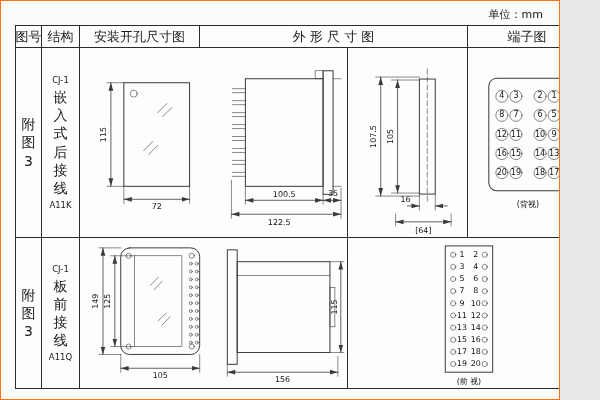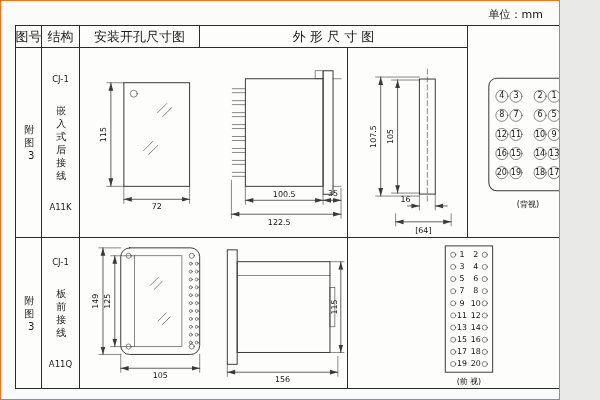--- a/index.html
+++ b/index.html
@@ -14,22 +14,22 @@
   .r2{flex:1}
   .c{border-right:1px solid #2b2b2b;border-bottom:1px solid #2b2b2b;display:flex;align-items:center;justify-content:center;position:relative;overflow:hidden}
   .last{border-right:none}
   .r2 .c{border-bottom:none}
   .fig{flex:0 0 26px}
   .str{flex:0 0 38px}
   .out{flex:0 0 268px}
   .ins{flex:0 0 120px}
   .ter{flex:1}
   .h{font-size:13px;white-space:nowrap}
-  .stack{display:flex;flex-direction:column;align-items:center;gap:20px}
-  .vtext{width:1.15em;word-break:break-all;line-height:1.3;text-align:right;font-size:10px}
+  .stack{display:flex;flex-direction:column;align-items:center;gap:3px}
+  .vtext{width:1.15em;word-break:break-all;line-height:1.3;text-align:center;font-size:14px}
   .model{font-size:8.5px;white-space:nowrap}
   .c svg{display:block;width:100%;height:100%}
   .draw line,.draw rect,.draw circle,.draw path,.draw polyline{fill:none;stroke:#3a3a3a;stroke-width:1;stroke-linecap:square}
   .draw .dim{stroke-width:0.8}
   .draw .thin{stroke-width:0.6}
   .draw .dash{stroke-dasharray:5 3;stroke-width:0.6}
   .draw text{stroke:none;fill:#111;font-size:8px;font-family:"DejaVu Sans",sans-serif}
 </style>
 </head>
 <body>
@@ -48,20 +48,21 @@
 <div class="page">
   <div class="unit">单位：mm</div>
 
   <div class="tbl">
 
     <div class="hdr">
       <div class="c fig h">图号</div>
       <div class="c str h">结构</div>
       <div class="c ins h">安装开孔尺寸图</div>
       <div class="c out h">外 形 尺 寸 图</div>
+      <div class="c ter h last">端子图</div>
     </div>
 
     <div class="row r1">
       <div class="c fig">
         <div class="vtext">附图3</div>
       </div>
       <div class="c str">
         <div class="stack">
           <div class="model">CJ-1</div>
           <div class="vtext">嵌入式后接线</div>

